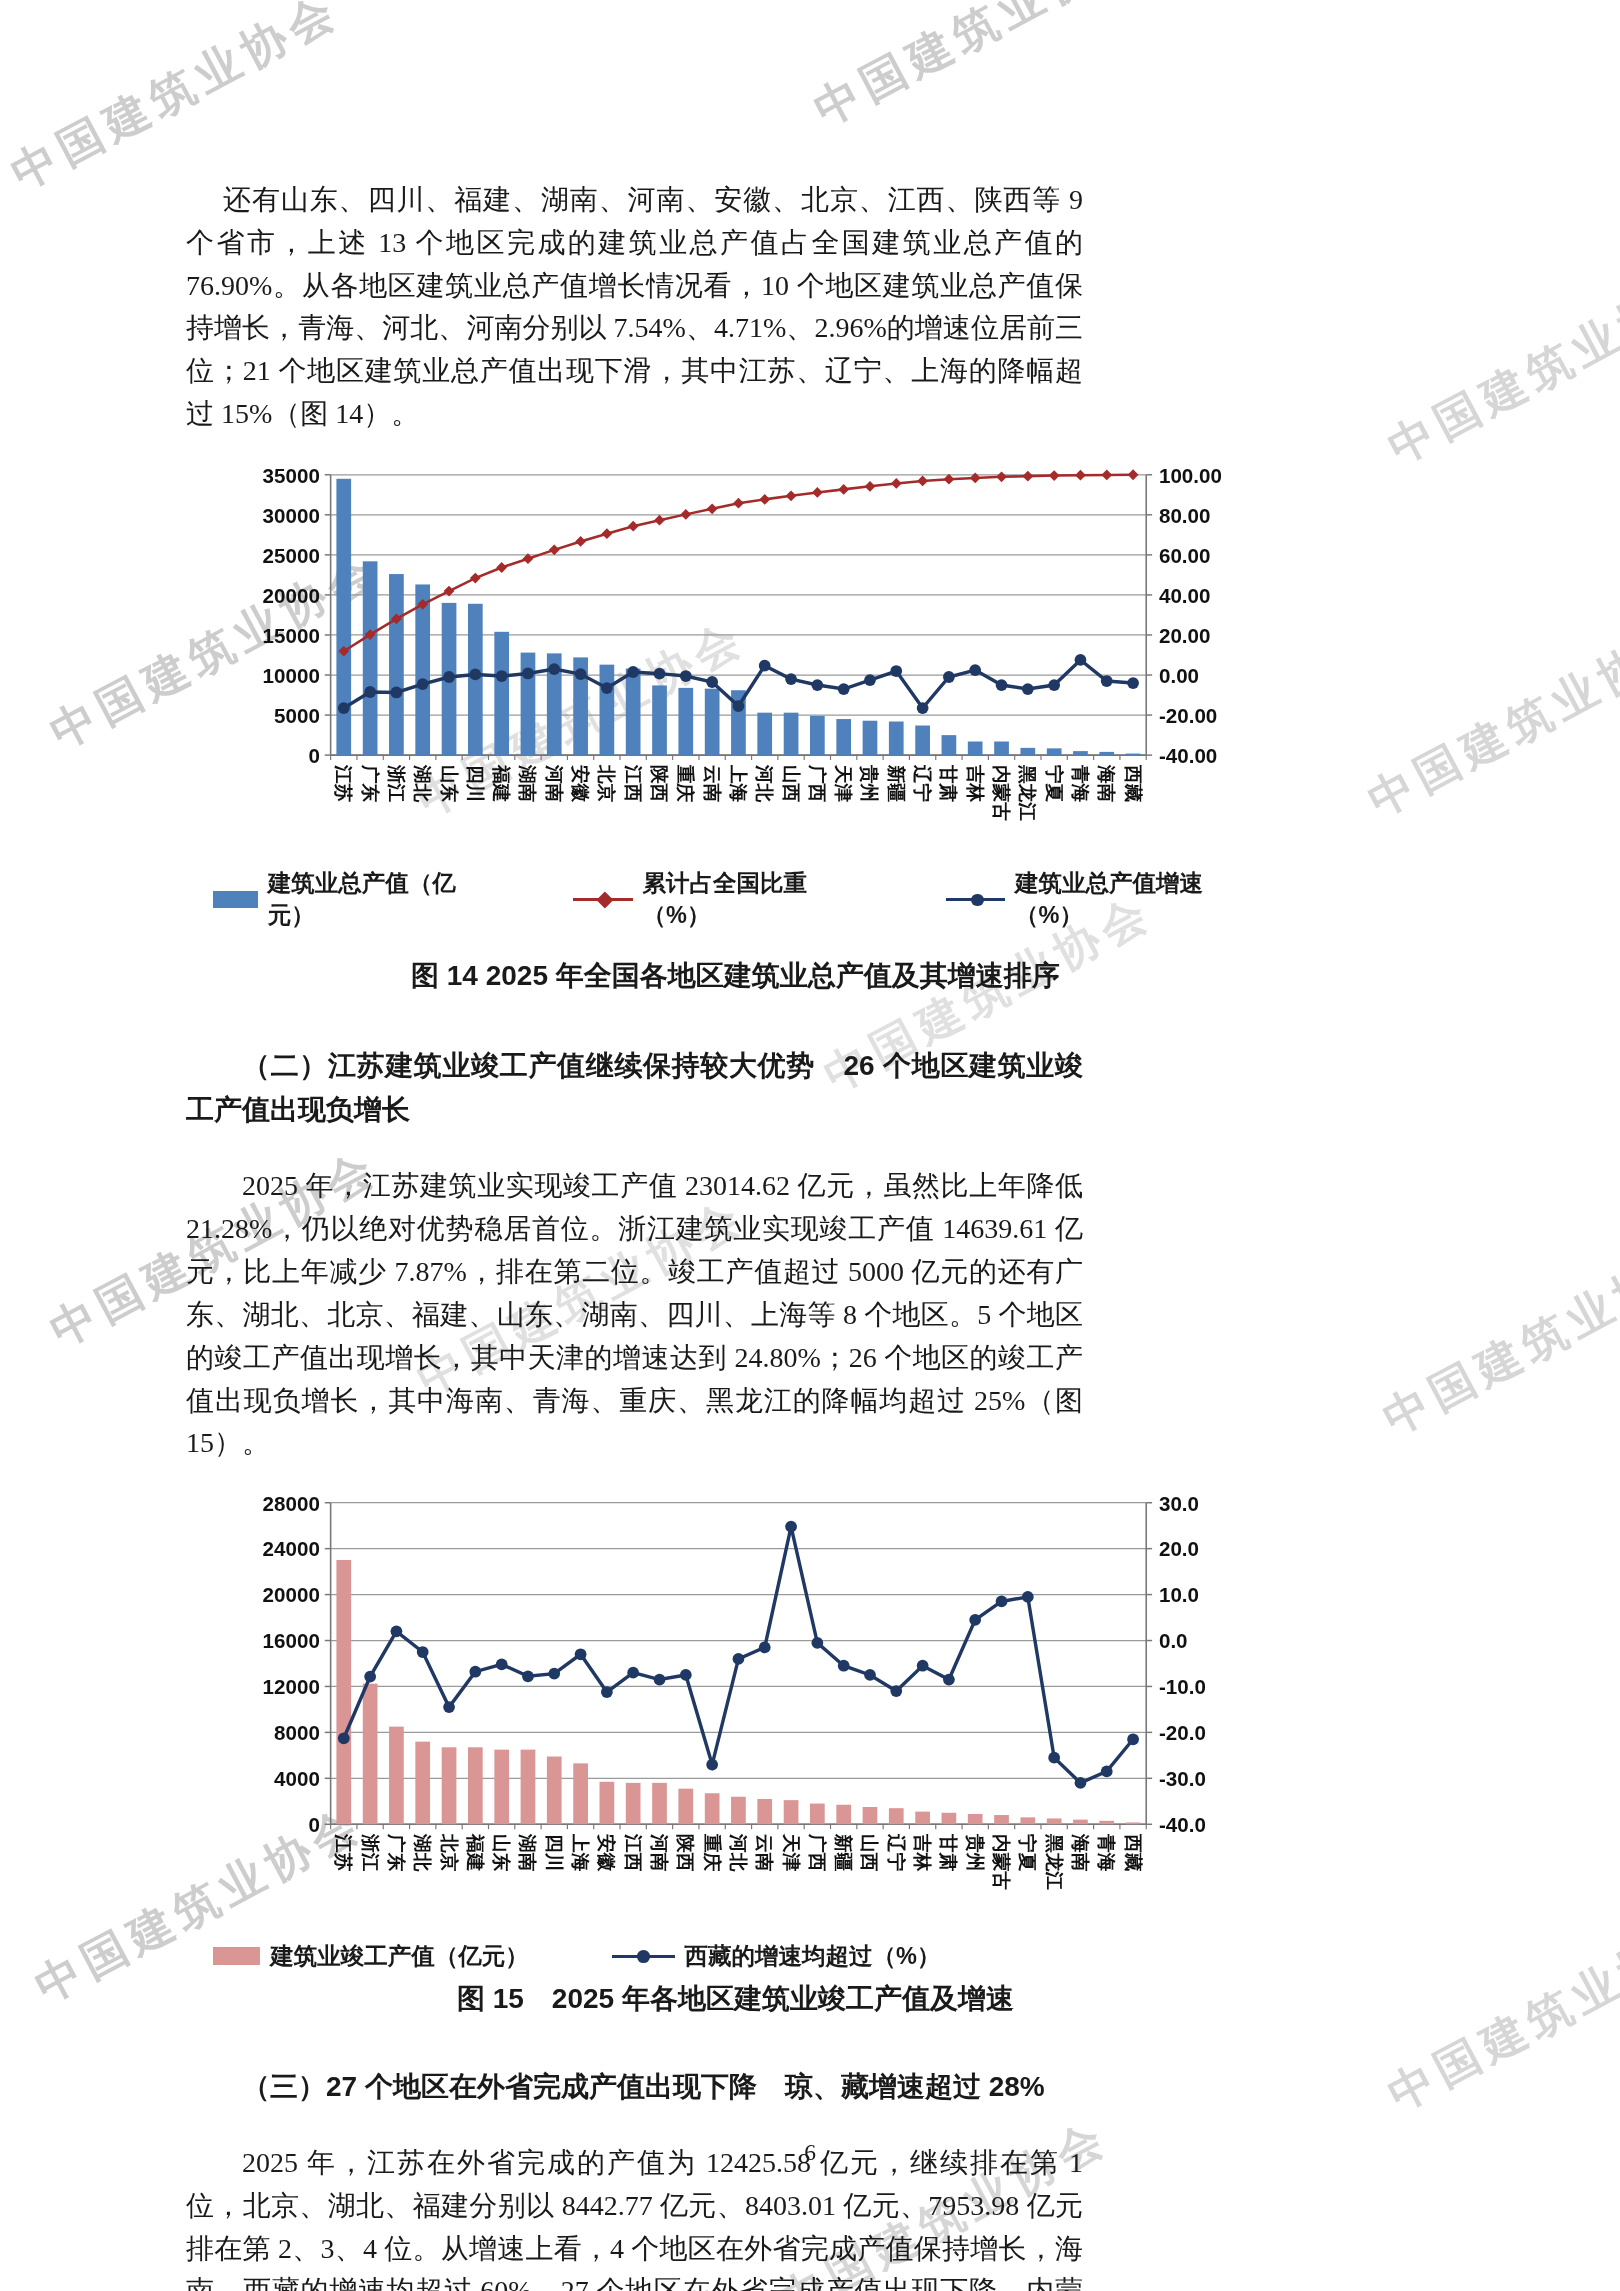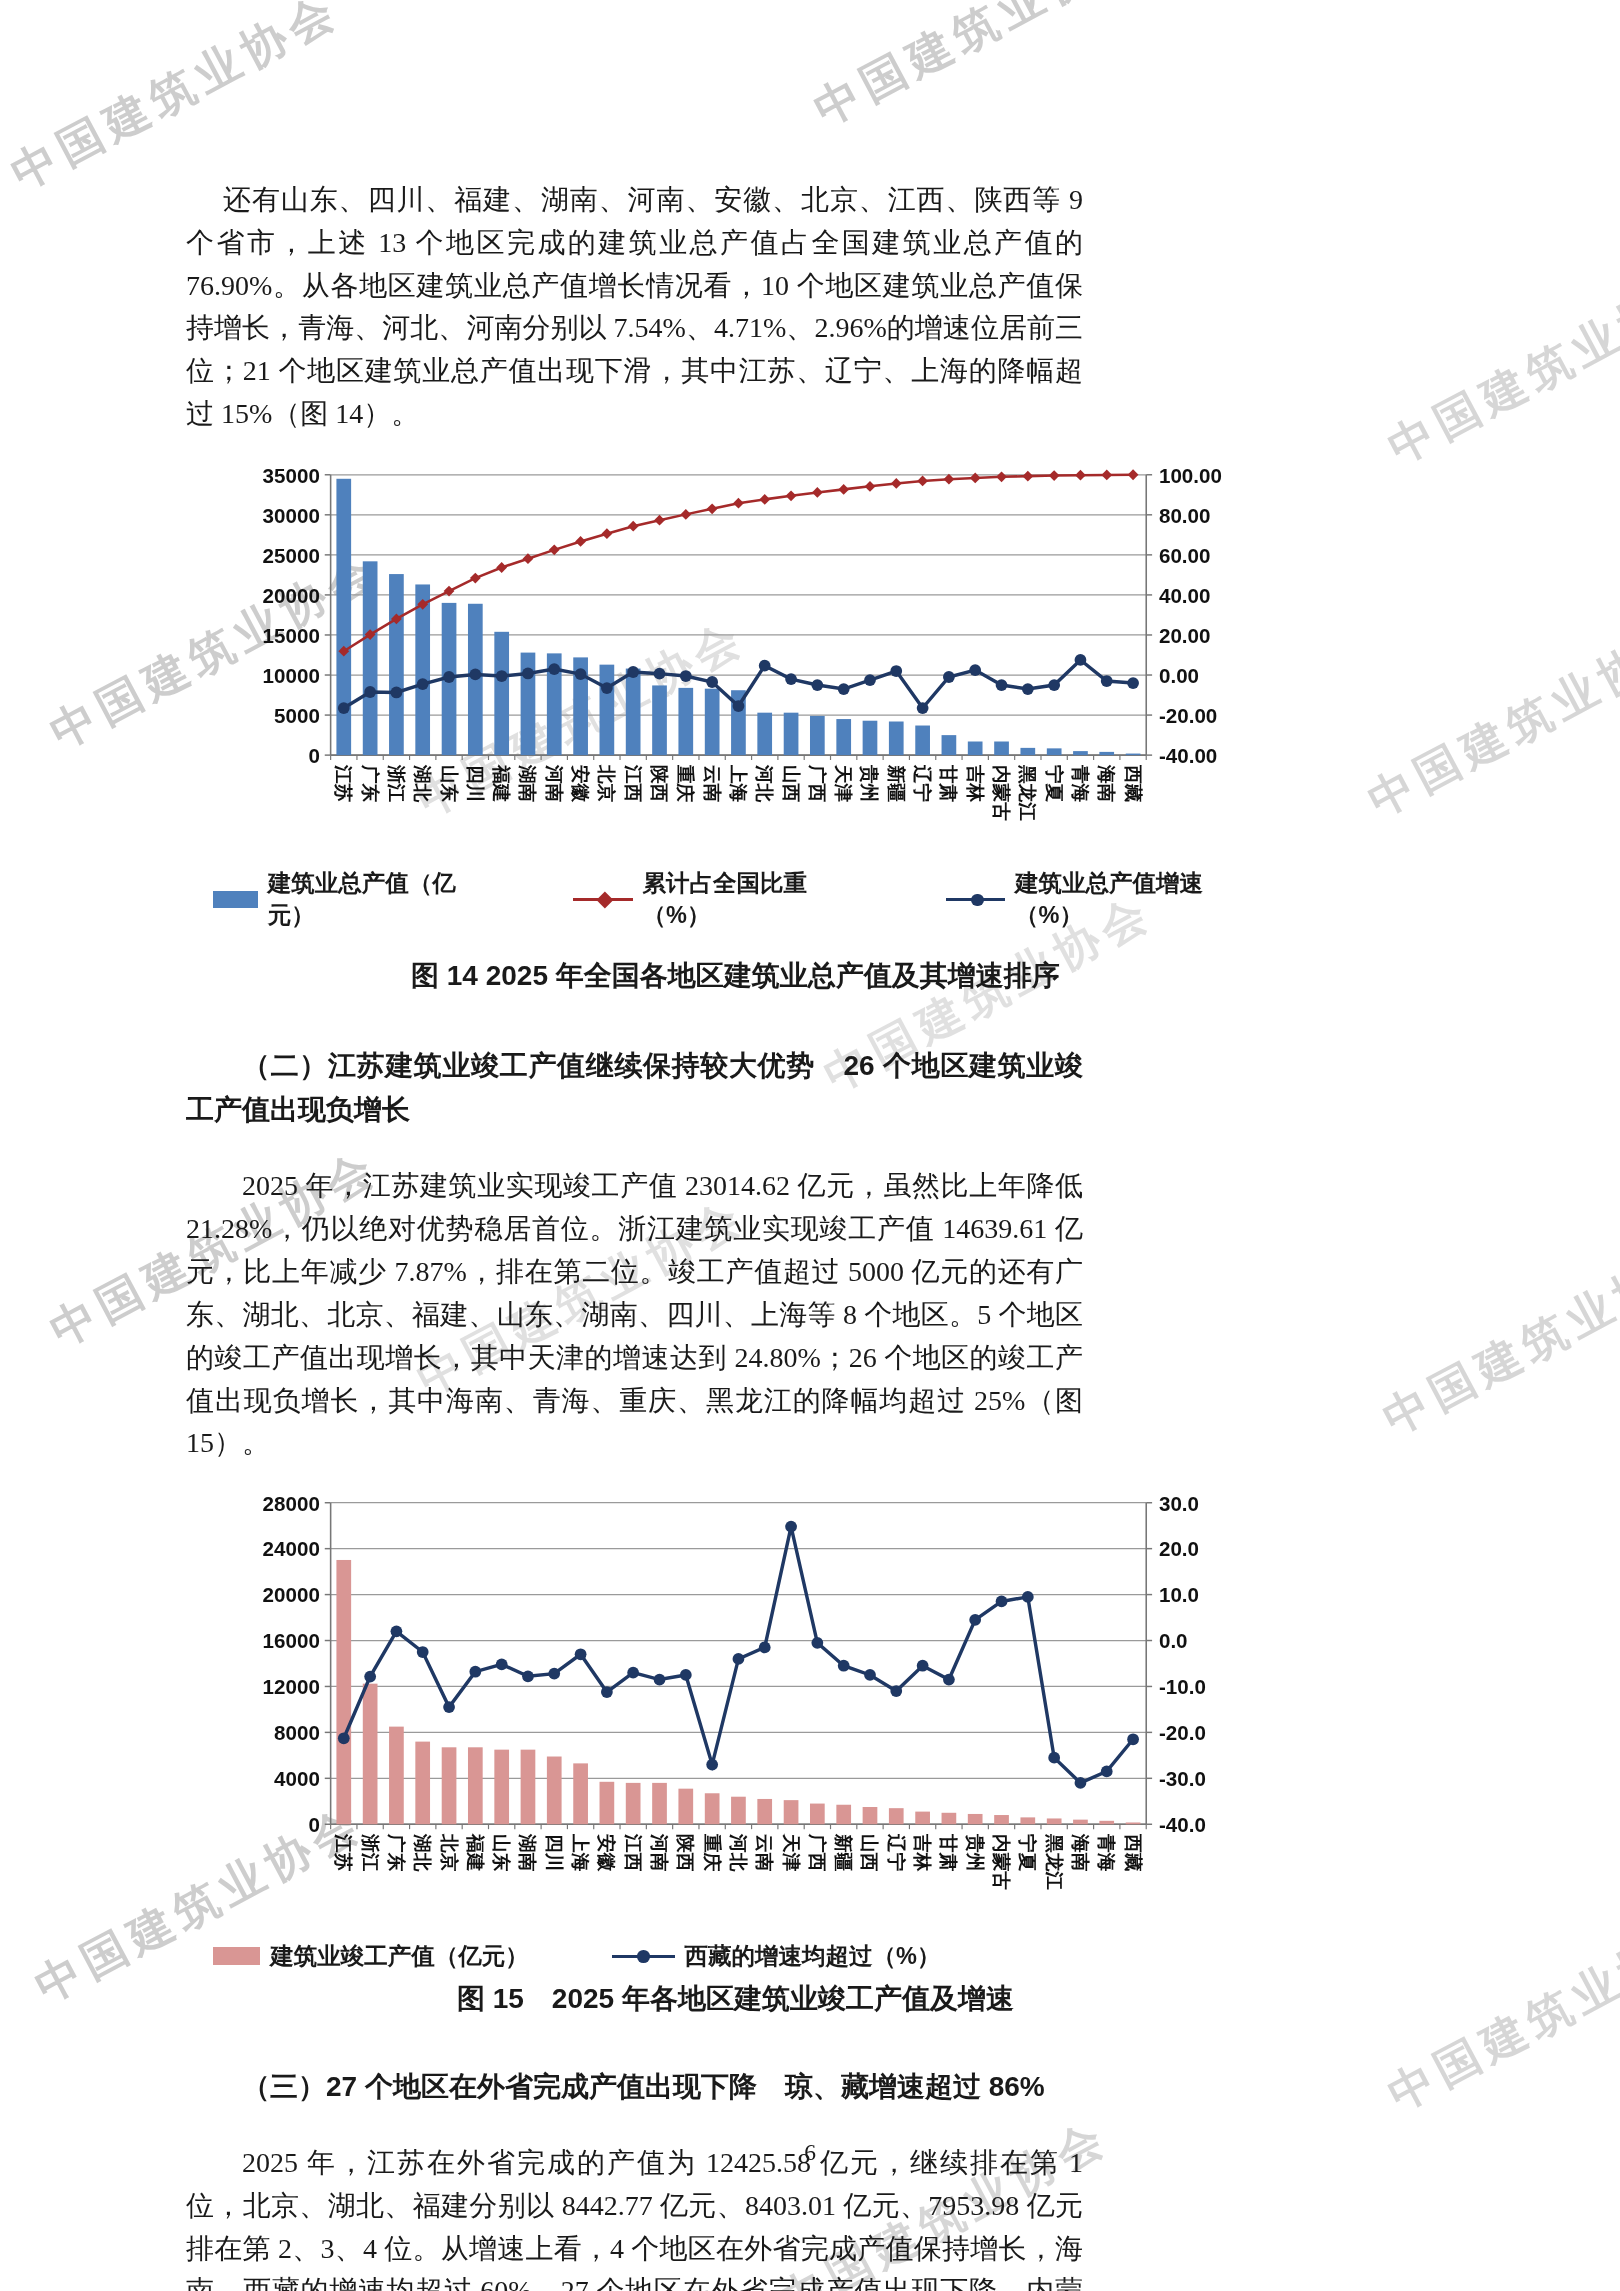--- a/index.html
+++ b/index.html
@@ -463,21 +463,21 @@
           <span>建筑业竣工产值（亿元）</span>
         </span>
         <span class="leg-item">
           <span class="sw-line circle" style="--c: #1F3864;"></span>
           <span>西藏的增速均超过（%）</span>
         </span>
       </div>
       <p class="caption" style="margin-top:8px">图 15　2025 年各地区建筑业竣工产值及增速</p>
     </div>
 
-    <p class="heading indent2" style="margin-top:47px">（三）27 个地区在外省完成产值出现下降　琼、藏增速超过 86%</p>
+    <p class="heading indent2" style="margin-top:47px">（三）27 个地区在外省完成产值出现下降　琼、藏增速超过 28%</p>
 
     <p class="para indent2" style="margin-top:33px">2025 年，江苏在外省完成的产值为 12425.58 亿元，继续排在第 1 位，北京、湖北、福建分别以 8442.77 亿元、8403.01 亿元、7953.98 亿元排在第 2、3、4 位。从增速上看，4 个地区在外省完成产值保持增长，海南、西藏的增速均超过 60%。27 个地区在外省完成产值出现下降，内蒙古出现了超过 60%的负增长，江苏、广西、辽宁均出现了超过 30%的负增长。</p>
 
   </div>
 
   <div class="page-num">6</div>
 </div>
 
 
 </body></html>

